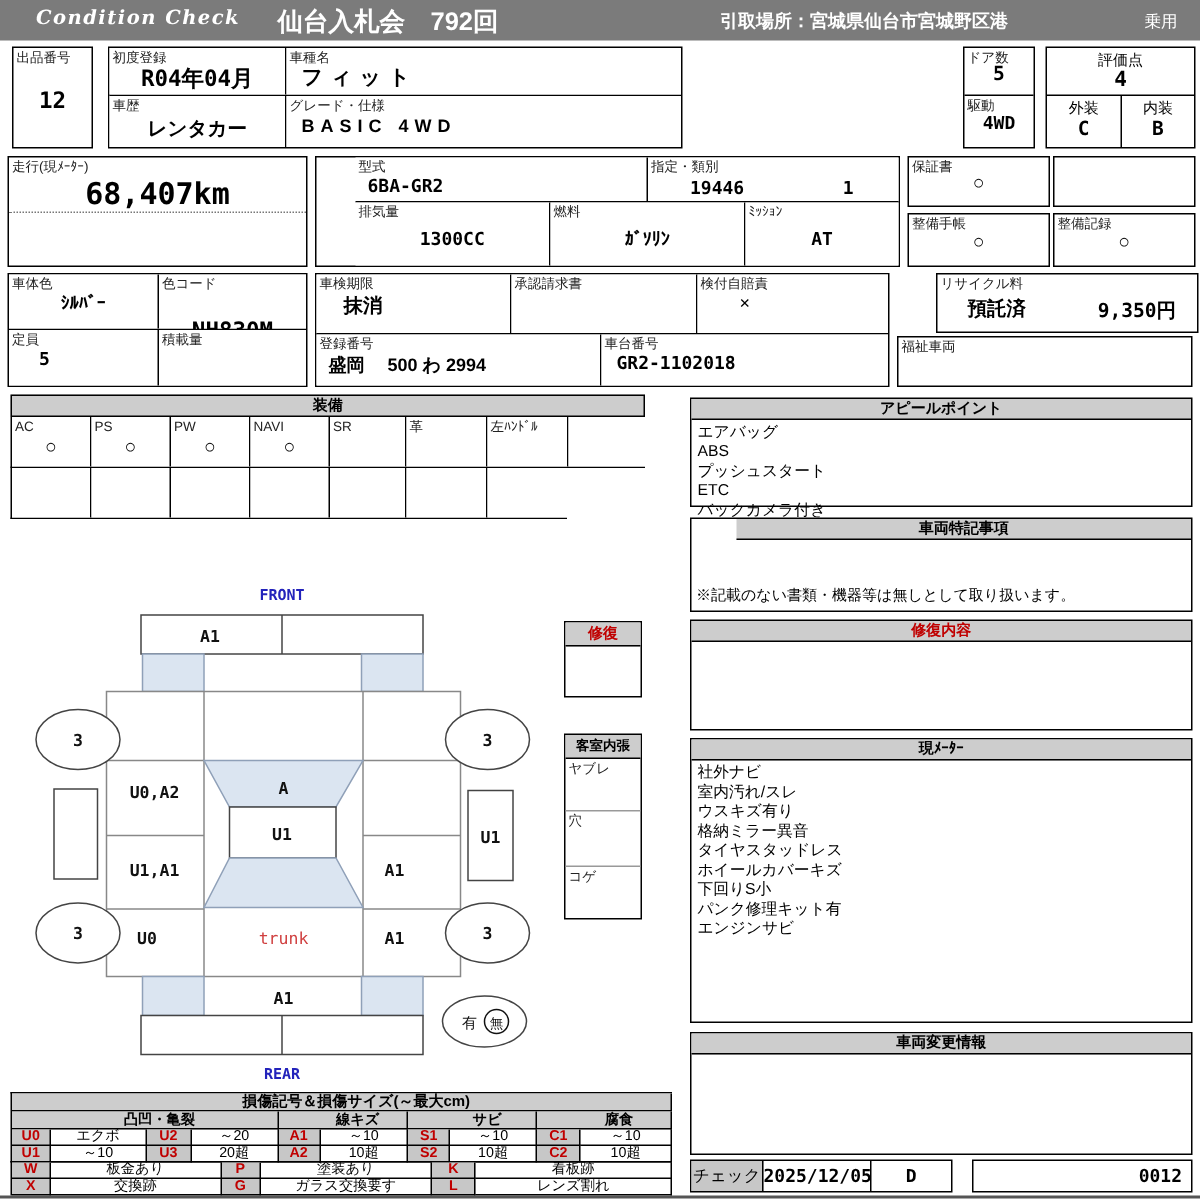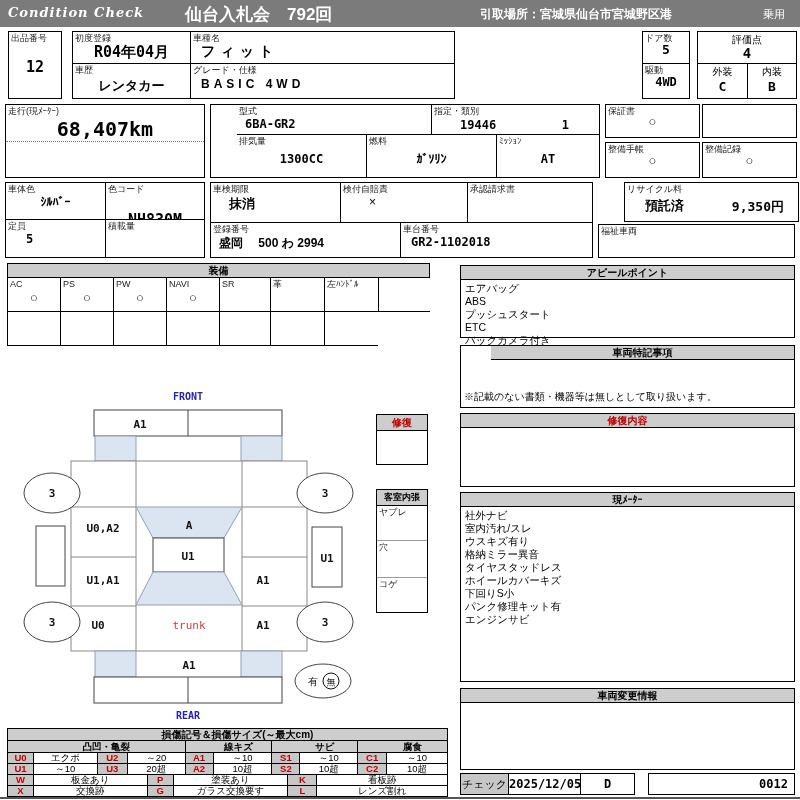--- a/index.html
+++ b/index.html
@@ -24,21 +24,21 @@
   .grp{background:#cdcdcd;font-weight:bold;padding-left:20px;}
   .itemlist{font-size:10.5px;line-height:13px;padding:2px 4px;white-space:pre-line;}
   svg text{font-family:"DejaVu Sans Mono",monospace;}
 </style>
 </head>
 <body>
 
 <div id="sheet">
 
   <div class="topbar">
-    <span class="nob" style="left:8px;top:5px;font:italic bold 13px 'DejaVu Serif',serif;color:#fff;letter-spacing:1px;">Condition  Check</span>
+    <span class="nob" style="left:24px;top:5px;font:italic bold 13px 'DejaVu Serif',serif;color:#fff;letter-spacing:1px;">Condition  Check</span>
     <span class="nob" style="left:185px;top:3px;font-size:17px;font-weight:bold;color:#fff;">仙台入札会　792回</span>
     <span class="nob" style="left:480px;top:6px;font-size:12px;font-weight:bold;color:#fff;">引取場所：宮城県仙台市宮城野区港</span>
     <span class="nob" style="left:763px;top:7px;font-size:11px;color:#fff;">乗用</span>
   </div>
 
   <div class="box" style="left:8px;top:31px;width:54px;height:68px;">
     <span class="lbl">出品番号</span>
     <div class="vc mono" style="margin-top:14px;font-size:15px;">12</div>
   </div>
 
@@ -163,27 +163,27 @@
       </div>
     </div>
   </div>
 
   <div class="box" style="left:210px;top:182px;width:383px;height:76px;">
     <div class="row bb" style="height:40px;">
       <div class="cell" style="width:130px;">
         <span class="lbl">車検期限</span>
         <div style="font-size:13px;font-weight:bold;margin-left:18px;">抹消</div>
       </div>
+      <div class="cell" style="flex:1;">
+        <span class="lbl">承認請求書</span>
+        <div></div>
+      </div>
       <div class="cell" style="width:127px;">
         <span class="lbl">検付自賠責</span>
         <div style="font-size:12px;margin-left:28px;">×</div>
-      </div>
-      <div class="cell" style="flex:1;">
-        <span class="lbl">承認請求書</span>
-        <div></div>
       </div>
     </div>
     <div class="row" style="height:34px;">
       <div class="cell" style="width:190px;">
         <span class="lbl">登録番号</span>
         <div style="font-size:12px;font-weight:bold;margin-left:8px;">盛岡　 500 わ 2994</div>
       </div>
       <div class="cell" style="flex:1;">
         <span class="lbl">車台番号</span>
         <div class="mono" style="font-size:12px;margin-left:10px;">GR2-1102018</div>

